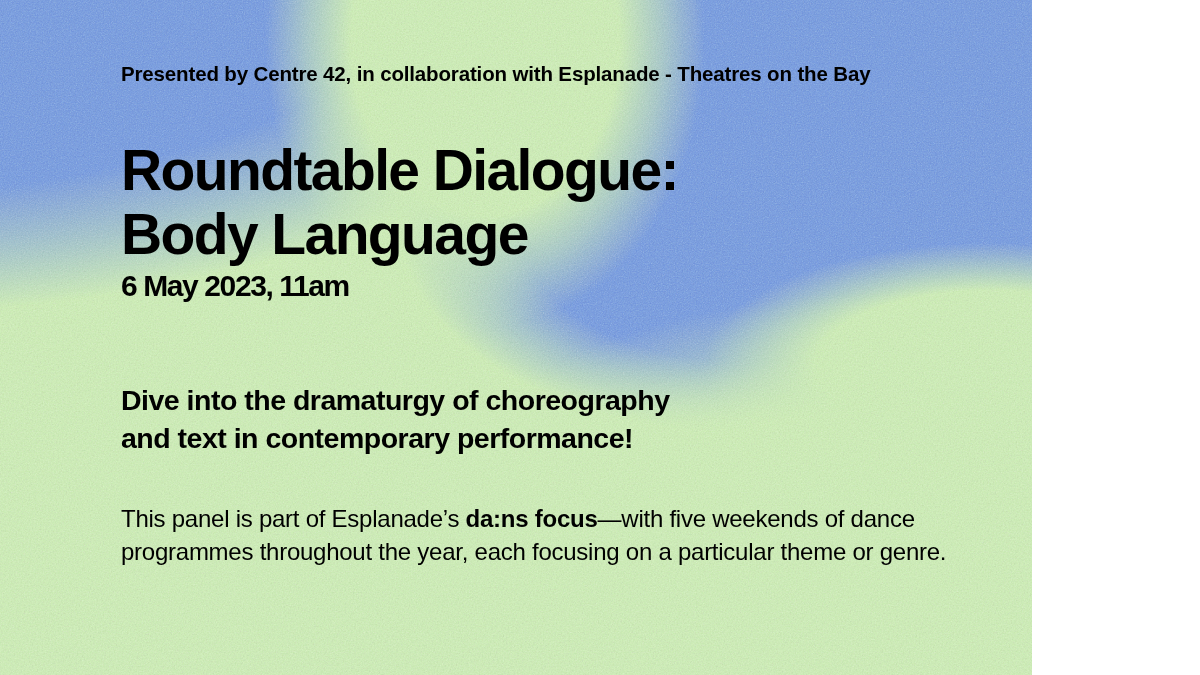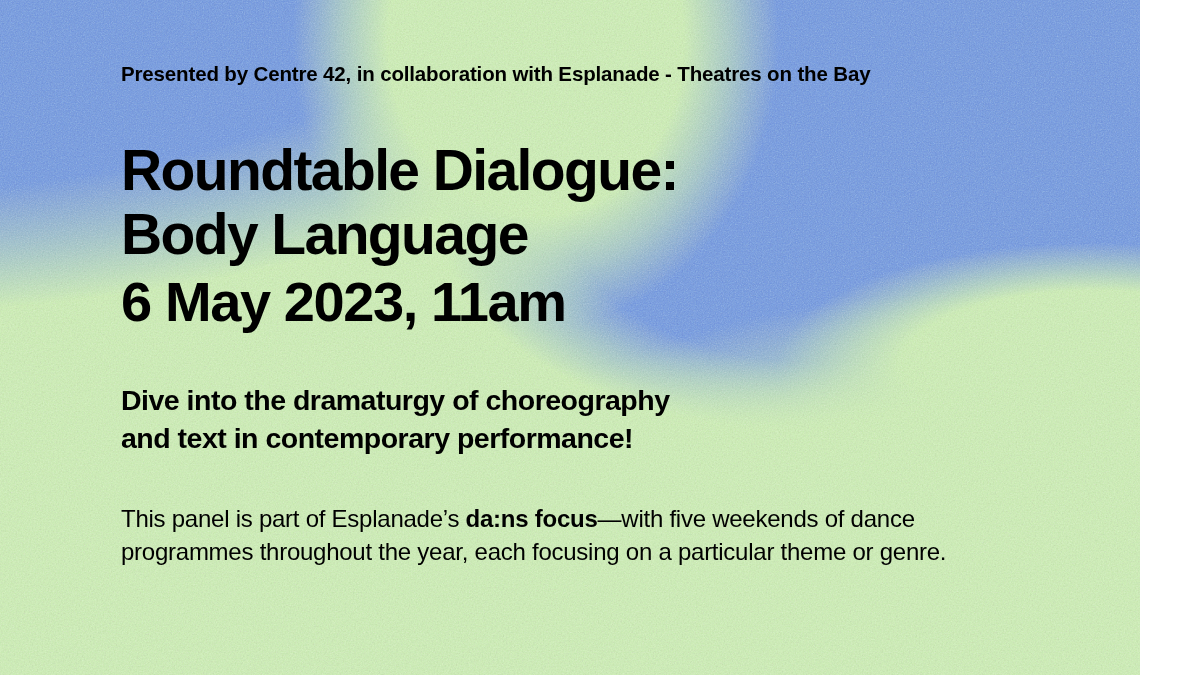--- a/index.html
+++ b/index.html
@@ -2,21 +2,21 @@
 <html><head>
 <meta charset="utf-8">
 <style>
   html, body {
     margin: 0;
     padding: 0;
     background: #ffffff;
   }
   #poster {
     position: relative;
-    width: 1140px;
+    width: 1032px;
     height: 675px;
     overflow: hidden;
     background: #cdf0b4;
     font-family: "Liberation Sans", sans-serif;
   }
 
   
   .bg-layer {
     position: absolute;
     inset: 0;
@@ -92,21 +92,21 @@
     font-size: 57px;
     font-weight: bold;
     line-height: 1.13;
     letter-spacing: -1.6px;
     white-space: pre-line;
     margin-top: 16px;
   }
 
   #event-datetime {
     top: 269px;
-    font-size: 56px;
+    font-size: 30px;
     font-weight: bold;
     letter-spacing: -1.4px;
     white-space: nowrap;
   }
 
   #event-tagline {
     top: 382px;
     font-size: 28.5px;
     font-weight: bold;
     line-height: 1.33;

